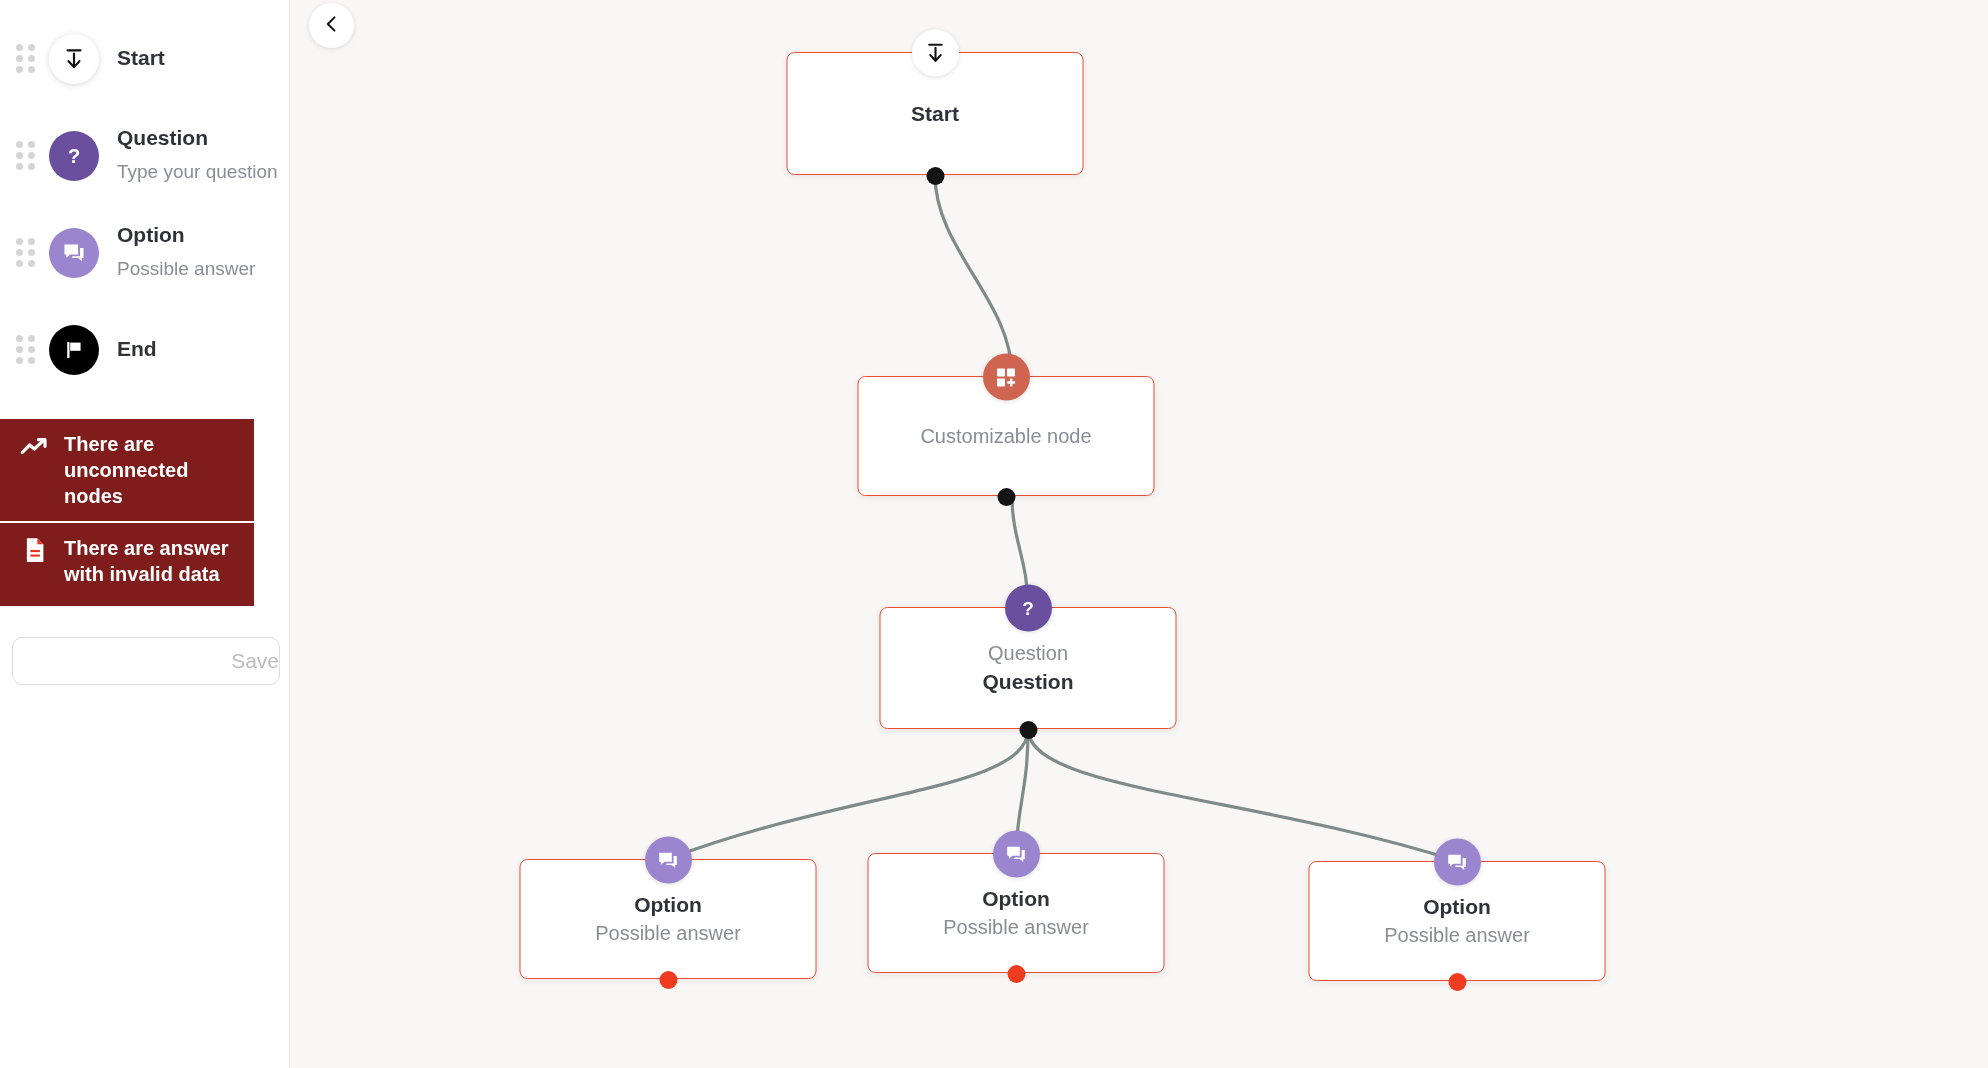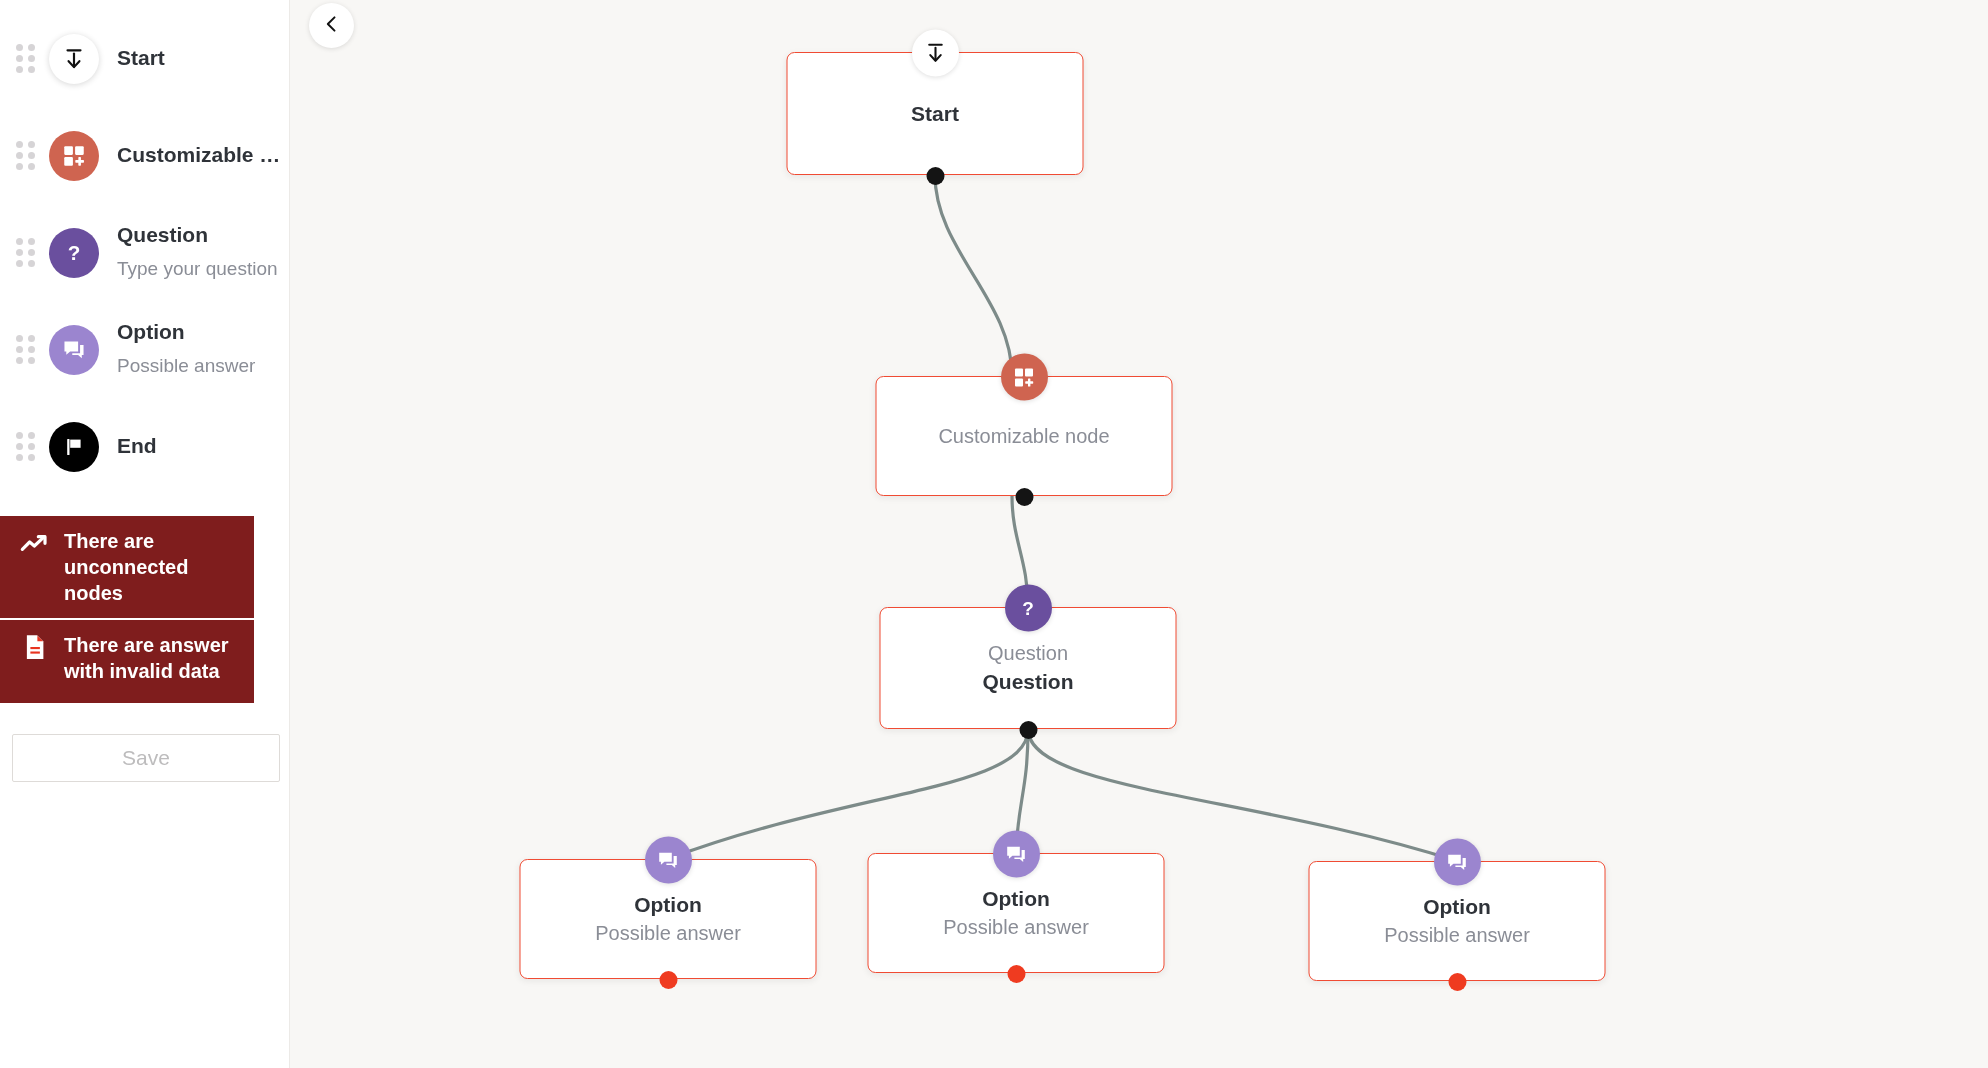--- a/index.html
+++ b/index.html
@@ -72,25 +72,26 @@
   }
   .w-icon { flex: 0 0 46px; display:flex; align-items:center; justify-content:center; margin-right: 6px; }
   .w-text { font-size: 20px; font-weight: bold; line-height: 1.3; }
 
   #save-btn {
     display: block;
     width: 268px; height: 48px;
     margin: 31px auto 8px 12px;
     background: #ffffff;
     border: 1px solid #dedbd8;
-    border-radius: 2px;
+    border-radius: 10px;
     color: #bdbcbd;
     font-size: 21px;
     font-family: "Liberation Sans", sans-serif;
     cursor: default;
+    text-align: right;
   }
 
   
   #canvas {
     position: relative;
     flex: 1 1 auto;
     height: 1068px;
     background: #f8f7f5;
     overflow: hidden;
   }
@@ -164,42 +165,20 @@
           <line x1="6" y1="4" x2="18" y2="4"></line>
           <line x1="12" y1="7" x2="12" y2="19"></line>
           <polyline points="7,14 12,19.5 17,14"></polyline>
         </svg>
       </span>
       <span class="p-text">
         <span class="p-title">Start</span>
       </span>
     </div>
 
-    <div class="palette-item">
-      <span class="drag-handle">
-          <i></i>
-          <i></i>
-          <i></i>
-          <i></i>
-          <i></i>
-          <i></i>
-        </span>
-      <span class="p-icon orange">
-        <svg width="26" height="26" viewBox="0 0 24 24" fill="#fff">
-          <rect x="3" y="3" width="8" height="8" rx="1"></rect>
-          <rect x="13" y="3" width="8" height="8" rx="1"></rect>
-          <rect x="3" y="13" width="8" height="8" rx="1"></rect>
-          <rect x="16" y="13" width="2.4" height="8" rx="0.6"></rect>
-          <rect x="13.2" y="15.8" width="8" height="2.4" rx="0.6"></rect>
-        </svg>
-      </span>
-      <span class="p-text">
-        <span class="p-title">Customizable …</span>
-      </span>
-    </div>
 
     <div class="palette-item">
       <span class="drag-handle">
           <i></i>
           <i></i>
           <i></i>
           <i></i>
           <i></i>
           <i></i>
         </span>
@@ -306,21 +285,21 @@
         <svg width="25" height="25" viewBox="0 0 24 24" fill="none" stroke="#111" stroke-width="2" stroke-linecap="round" stroke-linejoin="round">
           <line x1="6" y1="4" x2="18" y2="4"></line>
           <line x1="12" y1="7" x2="12" y2="19"></line>
           <polyline points="7,14 12,19.5 17,14"></polyline>
         </svg>
       </div>
       <div class="node-title-bold">Start</div>
       <div class="handle dark" style="top:123px;"></div>
     </div>
 
-    <div class="node" style="left:734px; top:376px; width:297px; height:120px; transform:translateX(-50%);">
+    <div class="node" style="left:716px; top:376px; width:297px; height:120px; transform:translateX(-50%);">
       <div class="node-badge orange">
         <svg width="24" height="24" viewBox="0 0 24 24" fill="#fff">
           <rect x="3" y="3" width="8" height="8" rx="1"></rect>
           <rect x="13" y="3" width="8" height="8" rx="1"></rect>
           <rect x="3" y="13" width="8" height="8" rx="1"></rect>
           <rect x="16" y="13" width="2.4" height="8" rx="0.6"></rect>
           <rect x="13.2" y="15.8" width="8" height="2.4" rx="0.6"></rect>
         </svg>
       </div>
       <div class="node-title-muted">Customizable node</div>

